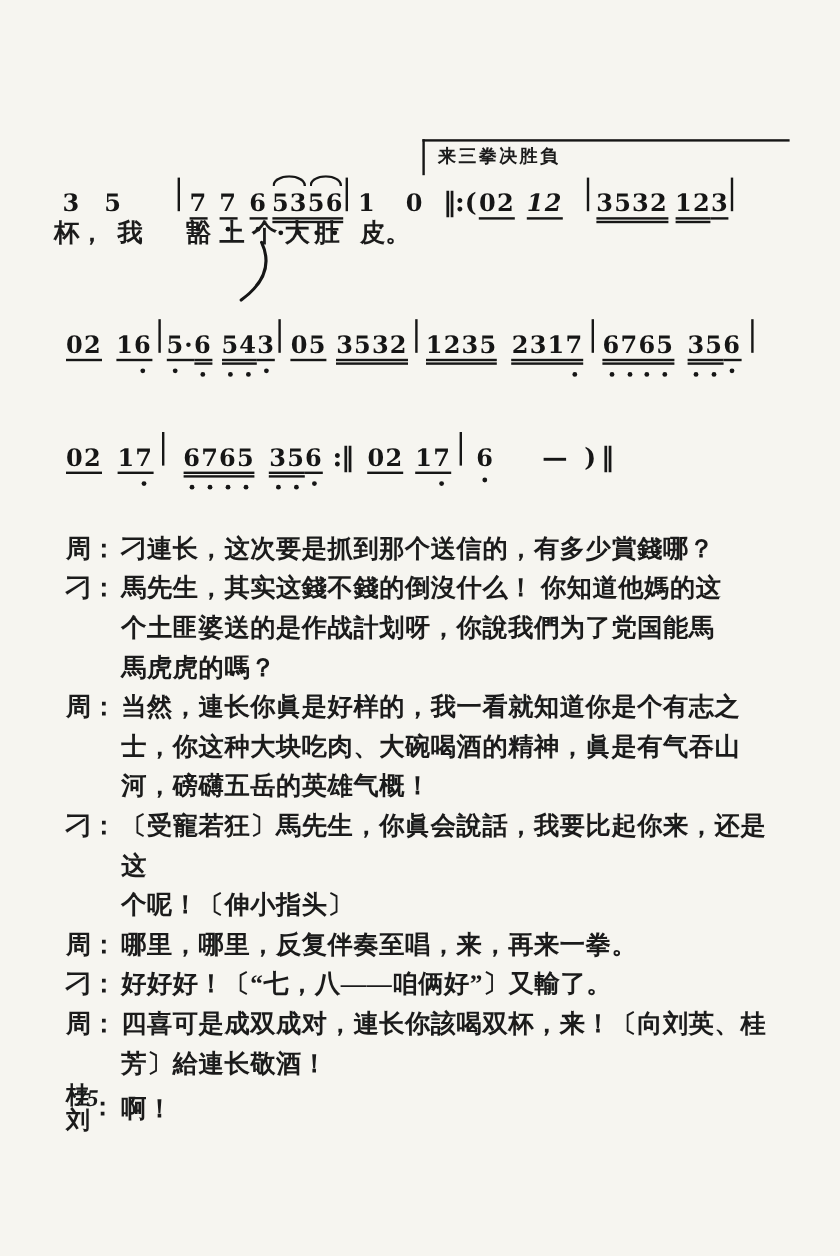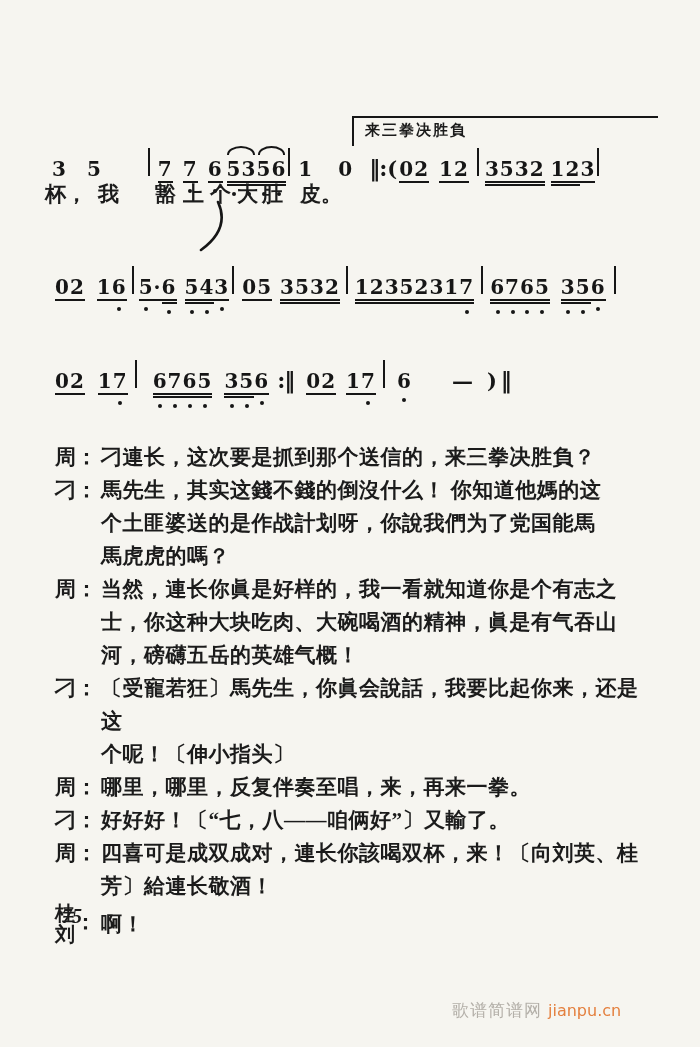--- a/index.html
+++ b/index.html
@@ -66,21 +66,21 @@
       <span class="tok u1" style="margin-right: 10px;"><span class="ch d">7</span></span>
       <span class="tok u1" style="margin-right: 10px;"><span class="ch d">7</span></span>
       <span class="tok u1" style="margin-right: 4px;"><span class="ch d">6</span></span>
       <span class="tok u2" style="margin-right: 2px; text-align: right;"><span class="ch d">5</span><span class="ch d">3</span><span class="ch d">5</span><span class="ch d">6</span><i class="arc a0"></i><i class="arc a1"></i></span>
       <span class="bar" style="margin-right: 8px;"></span>
       <span class="tok u0" style="margin-right: 25px;"><span class="ch">1</span></span>
       <span class="tok u0" style="margin-right: 16px;"><span class="ch">0</span></span>
       <span class="msym rb" style="margin-right: 1px;">‖:</span>
       <span class="msym txt" style="margin-right: 2px;">(</span>
       <span class="tok u1" style="margin-right: 10px;"><span class="ch">0</span><span class="ch"> </span><span class="ch">2</span></span>
-      <span class="tok u1" style="margin-right: 8px;"><span class="ch">1</span><span class="ch"> </span><span class="ch">2</span></span>
+      <span class="tok u1" style="margin-right: 20px; font-style: italic;"><span class="ch">1</span><span class="ch"> </span><span class="ch">2</span></span>
       <span class="bar" style="margin-right: 6px;"></span>
       <span class="tok u2" style="margin-right: 6px;"><span class="ch">3</span><span class="ch">5</span><span class="ch">3</span><span class="ch">2</span></span>
       <span class="tok u2" style="margin-right: 0px;"><span class="ch">1</span><span class="ch">2</span></span>
       <span class="tok u1" style="margin-right: 2px;"><span class="ch">3</span></span>
       <span class="bar" style="margin-right: 0px;"></span>
     </div>
 
   <div class="lyrics">
     <span style="left:0px">杯，</span>
     <span style="left:53px">我</span>
@@ -101,21 +101,21 @@
       <span class="tok u1" style="margin-right: 5px;"><span class="ch">1</span><span class="ch"> </span><span class="ch d">6</span></span>
       <span class="bar" style="margin-right: 5px;"></span>
       <span class="tok u1" style="margin-right: 0px;"><span class="ch d">5</span><span class="ch">·</span></span>
       <span class="tok u2" style="margin-right: 8px;"><span class="ch d">6</span></span>
       <span class="tok u2" style="margin-right: 0px;"><span class="ch d">5</span><span class="ch d">4</span></span>
       <span class="tok u1" style="margin-right: 3px;"><span class="ch d">3</span></span>
       <span class="bar" style="margin-right: 8px;"></span>
       <span class="tok u1" style="margin-right: 8px;"><span class="ch">0</span><span class="ch"> </span><span class="ch">5</span></span>
       <span class="tok u2" style="margin-right: 6px;"><span class="ch">3</span><span class="ch">5</span><span class="ch">3</span><span class="ch">2</span></span>
       <span class="bar" style="margin-right: 7px;"></span>
-      <span class="tok u2" style=""><span class="ch">1</span><span class="ch">2</span><span class="ch">3</span><span class="ch">5</span></span>
+      <span class="tok u2" style="margin-right: 12px;"><span class="ch">1</span><span class="ch">2</span><span class="ch">3</span><span class="ch">5</span></span>
       <span class="tok u2" style="margin-right: 7px;"><span class="ch">2</span><span class="ch">3</span><span class="ch">1</span><span class="ch d">7</span></span>
       <span class="bar" style="margin-right: 7px;"></span>
       <span class="tok u2" style="margin-right: 11px;"><span class="ch d">6</span><span class="ch d">7</span><span class="ch d">6</span><span class="ch d">5</span></span>
       <span class="tok u2" style="margin-right: 0px;"><span class="ch d">3</span><span class="ch d">5</span></span>
       <span class="tok u1" style="margin-right: 8px;"><span class="ch d">6</span></span>
       <span class="bar" style="margin-right: 0px;"></span>
     </div>
   <div class="mline" style="left:55px;top:360px">
       <span class="tok u1" style="margin-right: 13px;"><span class="ch">0</span><span class="ch"> </span><span class="ch">2</span></span>
       <span class="tok u1" style="margin-right: 7px;"><span class="ch">1</span><span class="ch"> </span><span class="ch d">7</span></span>
@@ -129,21 +129,21 @@
       <span class="bar" style="margin-right: 12px;"></span>
       <span class="tok u0" style="margin-right: 40px;"><span class="ch d">6</span></span>
       <span class="msym txt" style="margin-right: 14px;">—</span>
       <span class="msym txt" style="margin-right: 4px;">)</span>
       <span class="msym fin" style="margin-right: 0px;">‖</span>
     </div>
 
   <div class="dialogue">
       <div class="drow">
         <span class="speaker">周：</span>
-        <div class="dtext">刁連长，这次要是抓到那个送信的，来三拳决胜負？</div>
+        <div class="dtext">刁連长，这次要是抓到那个送信的，有多少賞錢哪？</div>
       </div>
       <div class="drow">
         <span class="speaker">刁：</span>
         <div class="dtext">馬先生，其实这錢不錢的倒沒什么！ 你知道他媽的这<br>个土匪婆送的是作战計划呀，你說我們为了党国能馬<br>馬虎虎的嗎？</div>
       </div>
       <div class="drow">
         <span class="speaker">周：</span>
         <div class="dtext">当然，連长你眞是好样的，我一看就知道你是个有志之<br>士，你这种大块吃肉、大碗喝酒的精神，眞是有气吞山<br>河，磅礴五岳的英雄气概！</div>
       </div>
       <div class="drow">
@@ -165,17 +165,14 @@
       <div class="drow stacked">
         <span class="speaker"><span class="stack">
             <span>桂</span>
             <span>刘</span>
           </span>：</span>
         <div class="dtext">啊！</div>
       </div>
     </div>
 
   <div class="pageno">75</div>
-  <div class="watermark">
-    <span class="wname">歌谱简谱网</span><span class="wurl">jianpu.cn</span>
-  </div>
 
 </div>
 
 </body></html>

